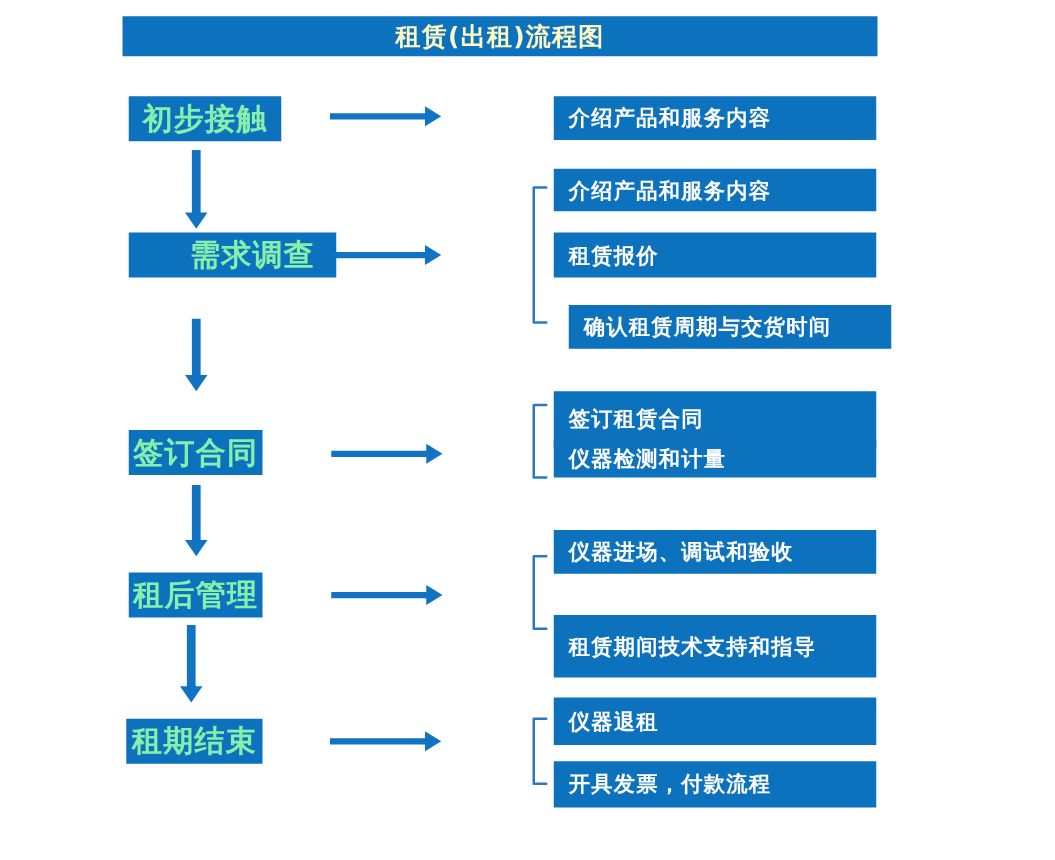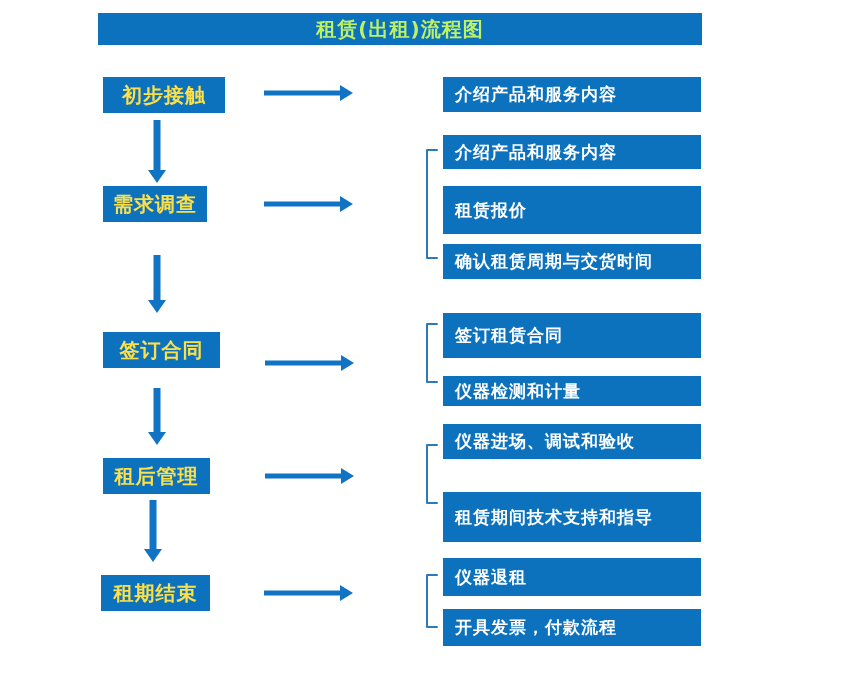--- a/index.html
+++ b/index.html
@@ -10,28 +10,28 @@
     background: #ffffff;
     font-family: "DejaVu Sans", "Liberation Sans", sans-serif;
     overflow: hidden;
   }
   .title-bar {
     position: absolute;
     left: 98px; top: 13px;
     width: 604px; height: 32px;
     background: #0d72bd;
     display: flex; align-items: center; justify-content: center;
-    color: #bef264; font-weight: bold; font-size: 20px;
+    color: #fef9c3; font-weight: bold; font-size: 20px;
     letter-spacing: 1px;
   }
   .step-box {
     position: absolute;
     height: 36px;
     background: #0d72bd;
-    color: #fde047; font-weight: bold; font-size: 20px;
+    color: #86efac; font-weight: bold; font-size: 24px;
     display: flex; align-items: center; justify-content: center;
     letter-spacing: 1px;
     white-space: nowrap;
   }
   .output-box {
     position: absolute;
     left: 443px; width: 258px;
     background: #0d72bd;
     color: #ffffff; font-weight: bold; font-size: 17px;
     display: flex; align-items: center;
@@ -50,33 +50,33 @@
 </head>
 <body>
 
 <div class="canvas">
 
   <div class="title-bar">
     <span>租赁(出租)流程图</span>
   </div>
 
   <div class="step-box" style="left:103px; top:77px;  width:122px;">初步接触</div>
-  <div class="step-box" style="left:103px; top:186px; width:104px;">需求调查</div>
-  <div class="step-box" style="left:103px; top:332px; width:117px;">签订合同</div>
+  <div class="step-box" style="left:103px; top:186px; width:134px;padding-left:32px;">需求调查</div>
+  <div class="step-box" style="left:103px; top:344px; width:107px;">签订合同</div>
   <div class="step-box" style="left:103px; top:458px; width:107px;">租后管理</div>
   <div class="step-box" style="left:101px; top:575px; width:109px;">租期结束</div>
 
   <div class="output-box" style="top:77px;  height:35px;">介绍产品和服务内容</div>
 
   <div class="output-box" style="top:135px; height:34px;">介绍产品和服务内容</div>
-  <div class="output-box" style="top:186px; height:48px;">租赁报价</div>
-  <div class="output-box" style="top:244px; height:35px;">确认租赁周期与交货时间</div>
+  <div class="output-box" style="top:186px; height:36px;">租赁报价</div>
+  <div class="output-box" style="top:244px; height:35px;margin-left:12px;">确认租赁周期与交货时间</div>
 
   <div class="output-box" style="top:313px; height:45px;">签订租赁合同</div>
-  <div class="output-box" style="top:376px; height:30px;">仪器检测和计量</div>
+  <div class="output-box" style="top:352px; height:30px;">仪器检测和计量</div>
 
   <div class="output-box" style="top:424px; height:35px;">仪器进场、调试和验收</div>
   <div class="output-box" style="top:492px; height:50px;">租赁期间技术支持和指导</div>
 
   <div class="output-box" style="top:558px; height:38px;">仪器退租</div>
   <div class="output-box" style="top:609px; height:37px;">开具发票，付款流程</div>
 
   <svg class="overlay" viewBox="0 0 844 688" xmlns="http://www.w3.org/2000/svg">
 
     <g>

